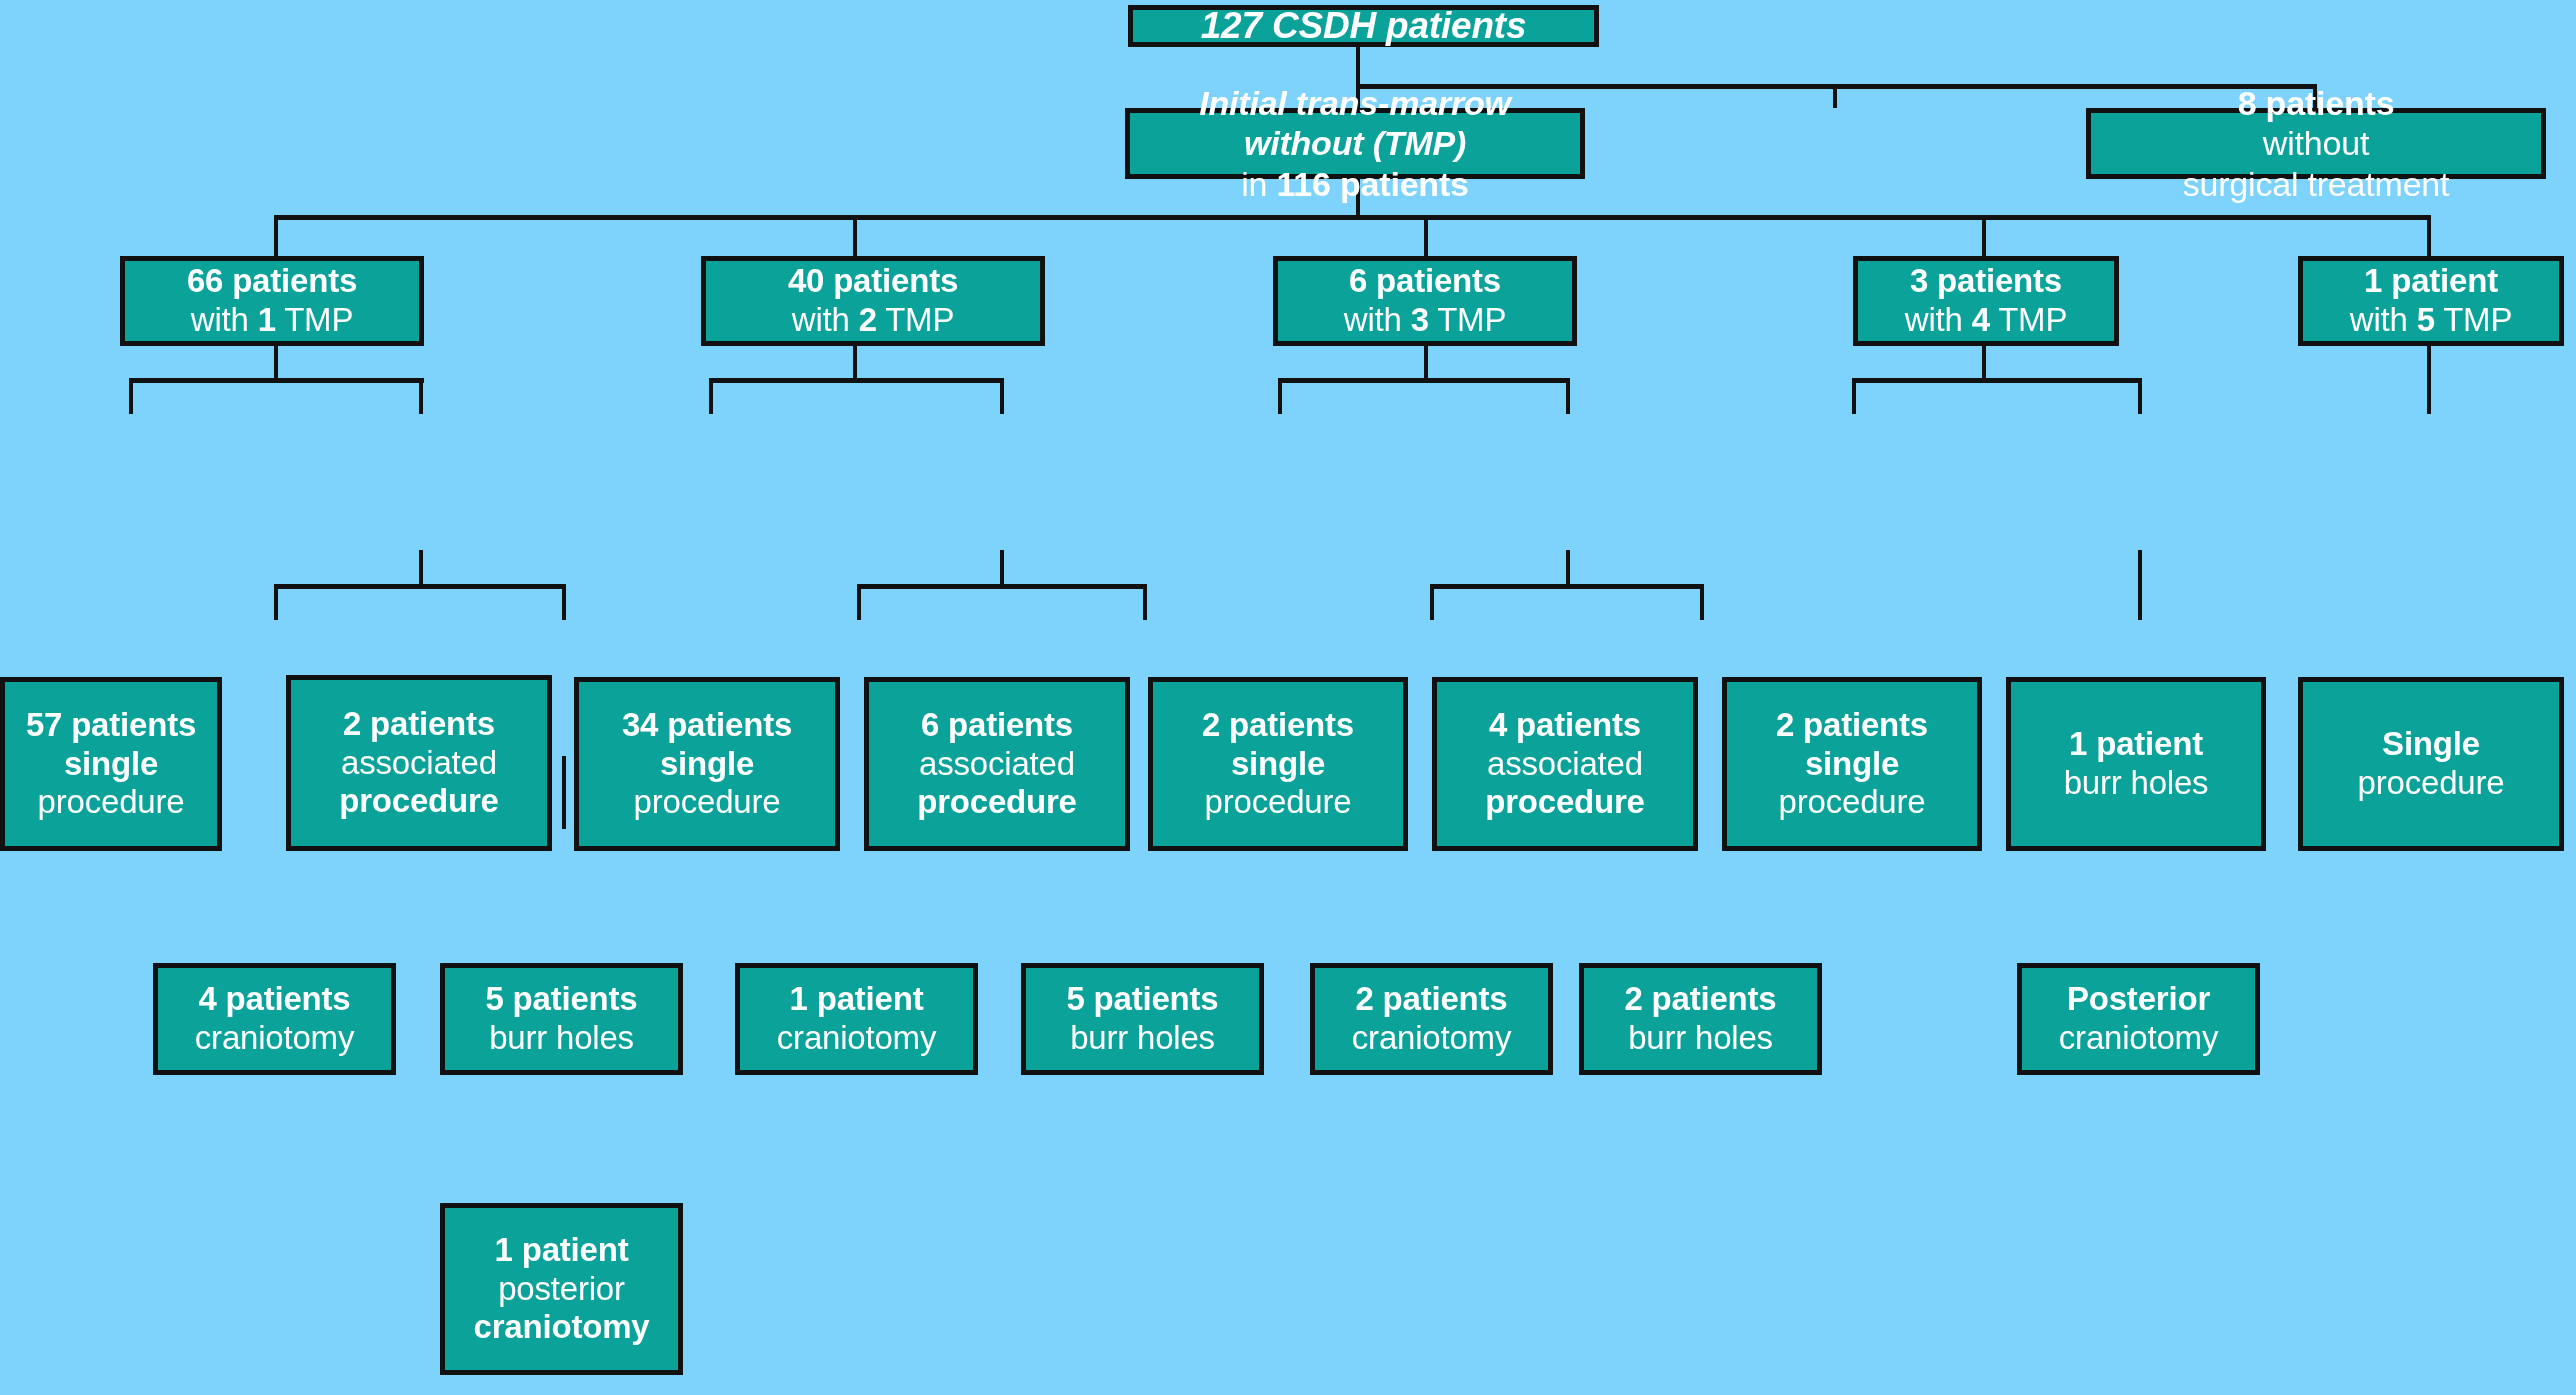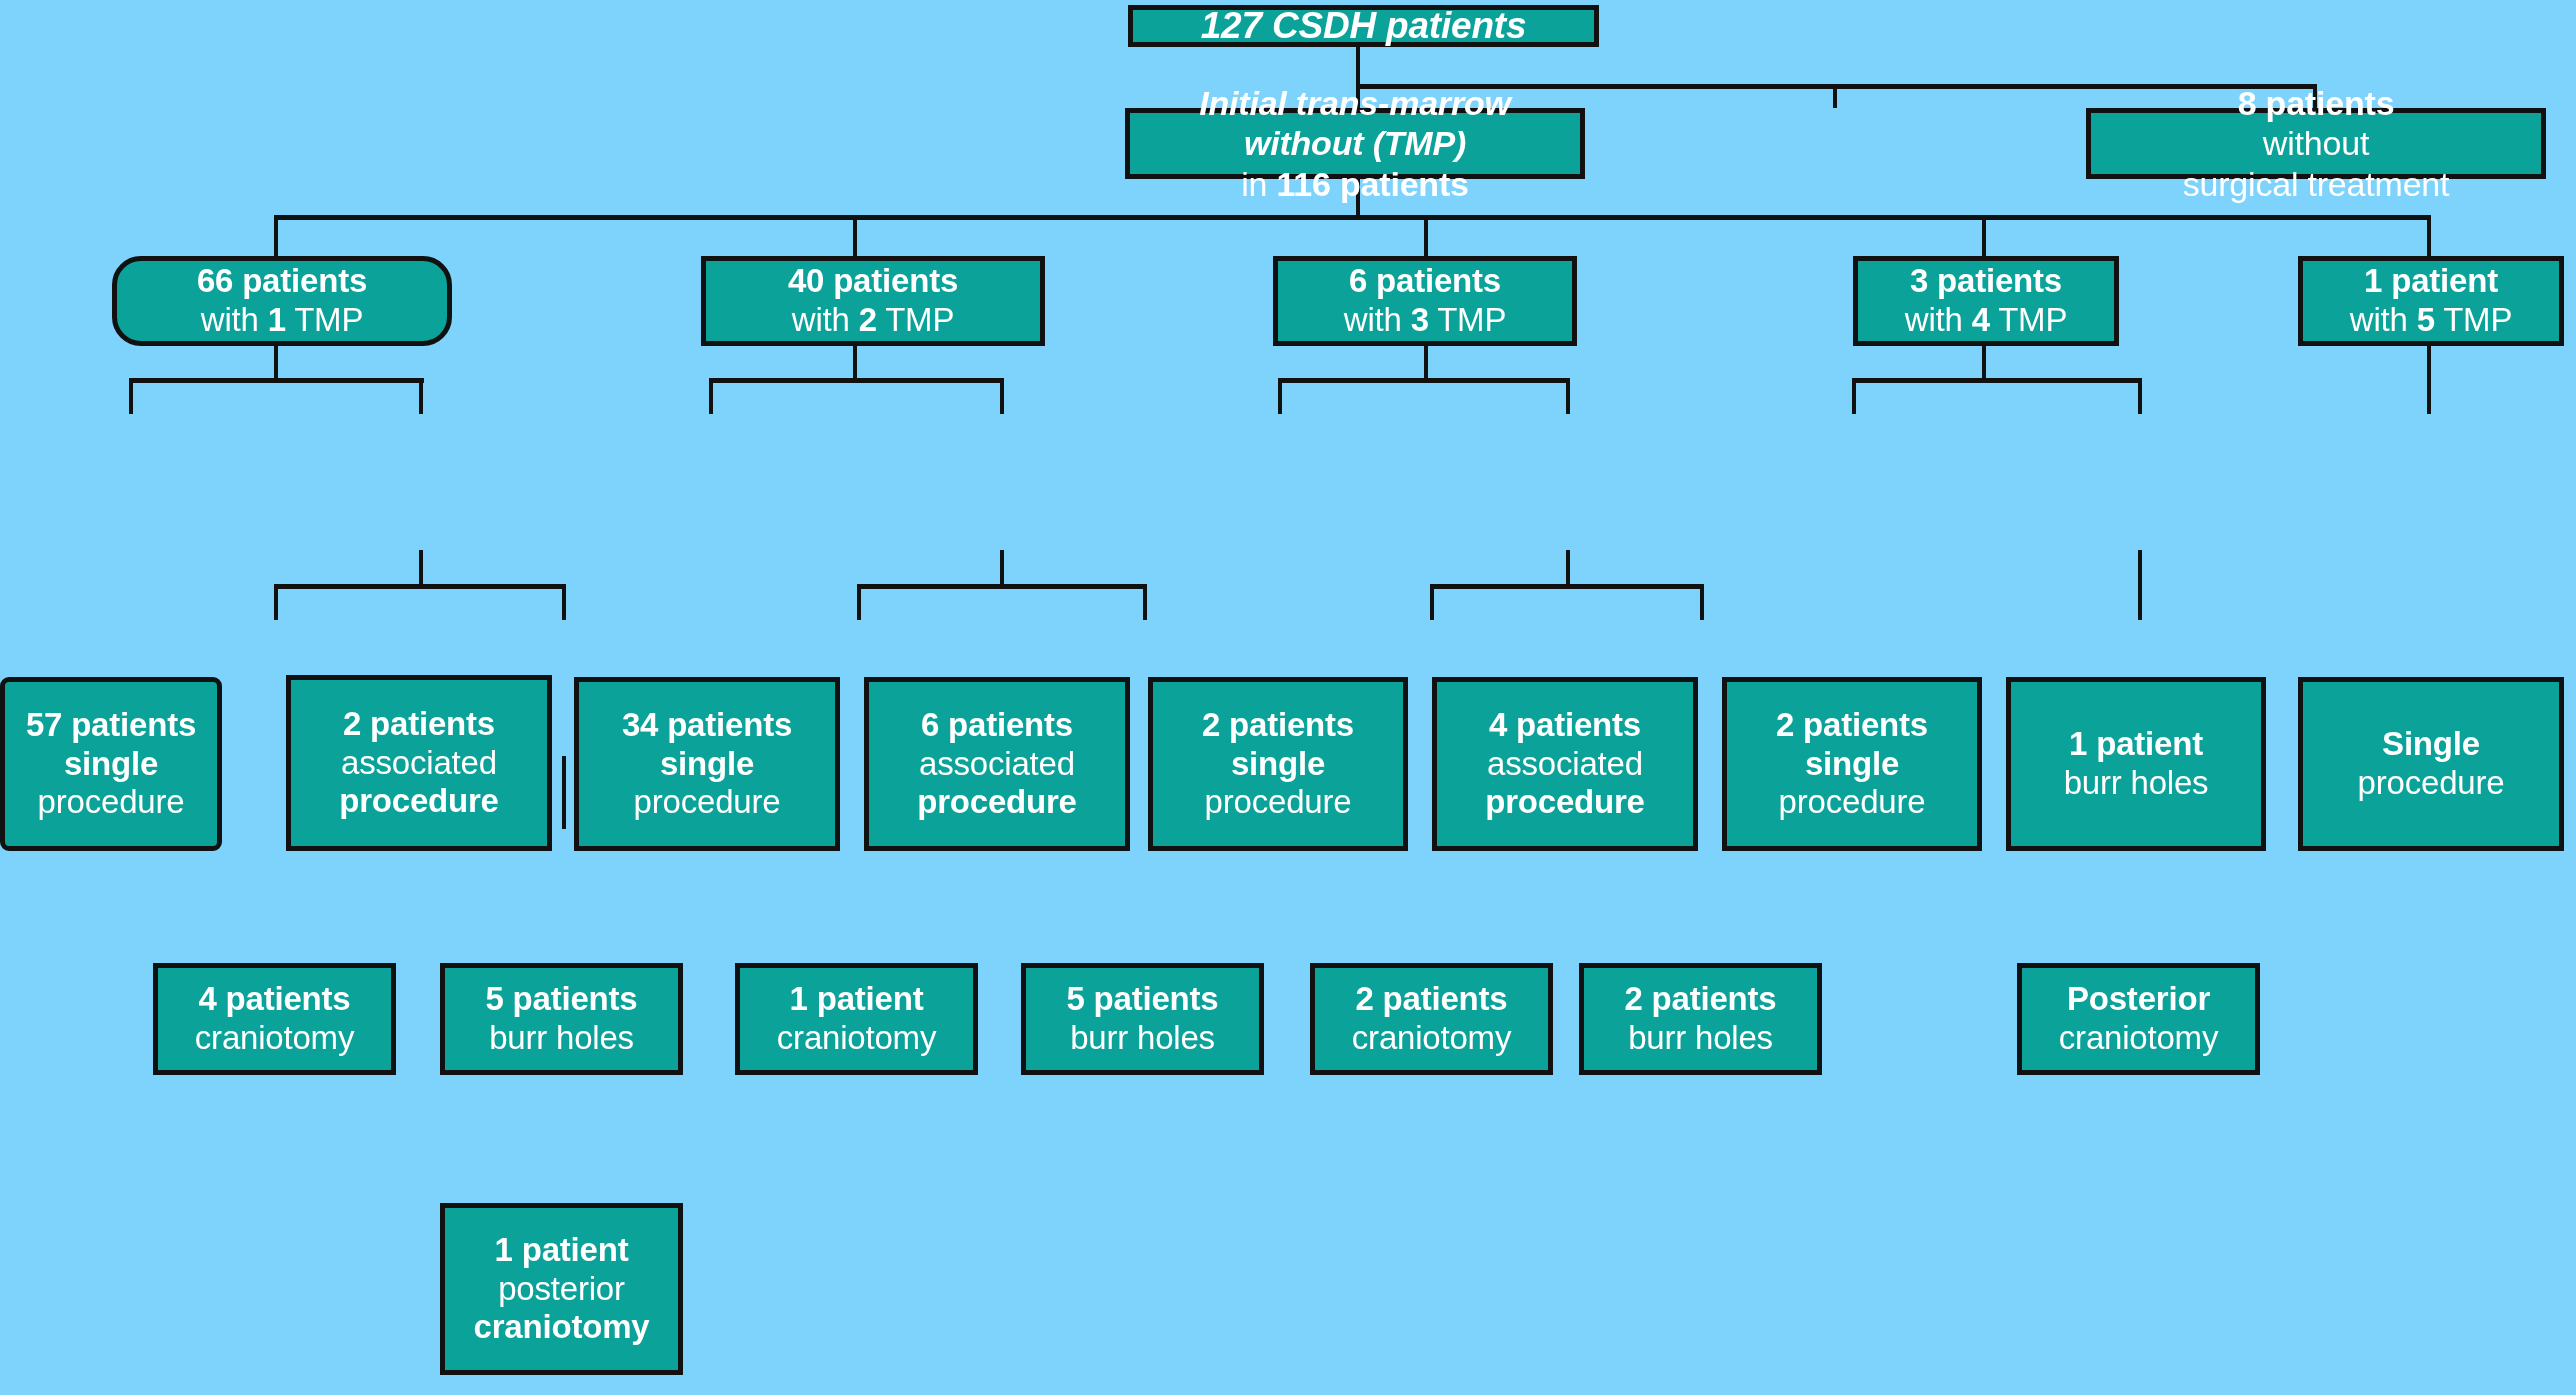--- a/index.html
+++ b/index.html
@@ -123,21 +123,21 @@
     <span class="ln"><span class="r">in </span><span class="b">116 patients</span></span>
   </div>
 
 
   <div class="node t-row2" style="left:2086px; top:108px; width:460px; height:71px;">
     <span class="ln b">8 patients</span>
     <span class="ln r">without</span>
     <span class="ln r">surgical treatment</span>
   </div>
 
-  <div class="node t-row3" style="left:112px; top:256px; width:340px; height:90px;border-radius:29px;">
+  <div class="node t-row3" style="left:120px; top:256px; width:304px; height:90px;">
     <span class="ln b">66 patients</span>
     <span class="ln"><span class="r">with </span><span class="b">1</span><span class="r"> TMP</span></span>
   </div>
 
   <div class="node t-row3" style="left:701px; top:256px; width:344px; height:90px;">
     <span class="ln b">40 patients</span>
     <span class="ln"><span class="r">with </span><span class="b">2</span><span class="r"> TMP</span></span>
   </div>
 
   <div class="node t-row3" style="left:1273px; top:256px; width:304px; height:90px;">
@@ -148,21 +148,21 @@
   <div class="node t-row3" style="left:1853px; top:256px; width:266px; height:90px;">
     <span class="ln b">3 patients</span>
     <span class="ln"><span class="r">with </span><span class="b">4</span><span class="r"> TMP</span></span>
   </div>
 
   <div class="node t-row3" style="left:2298px; top:256px; width:266px; height:90px;">
     <span class="ln b">1 patient</span>
     <span class="ln"><span class="r">with </span><span class="b">5</span><span class="r"> TMP</span></span>
   </div>
 
-  <div class="node t-row4" style="left:0px; top:677px; width:222px; height:174px;border-radius:9px;">
+  <div class="node t-row4" style="left:0px; top:677px; width:222px; height:174px;">
     <span class="ln b">57 patients</span>
     <span class="ln b">single</span>
     <span class="ln r">procedure</span>
   </div>
 
   <div class="node t-row4" style="left:286px; top:675px; width:266px; height:176px;">
     <span class="ln b">2 patients</span>
     <span class="ln r">associated</span>
     <span class="ln b">procedure</span>
   </div>

